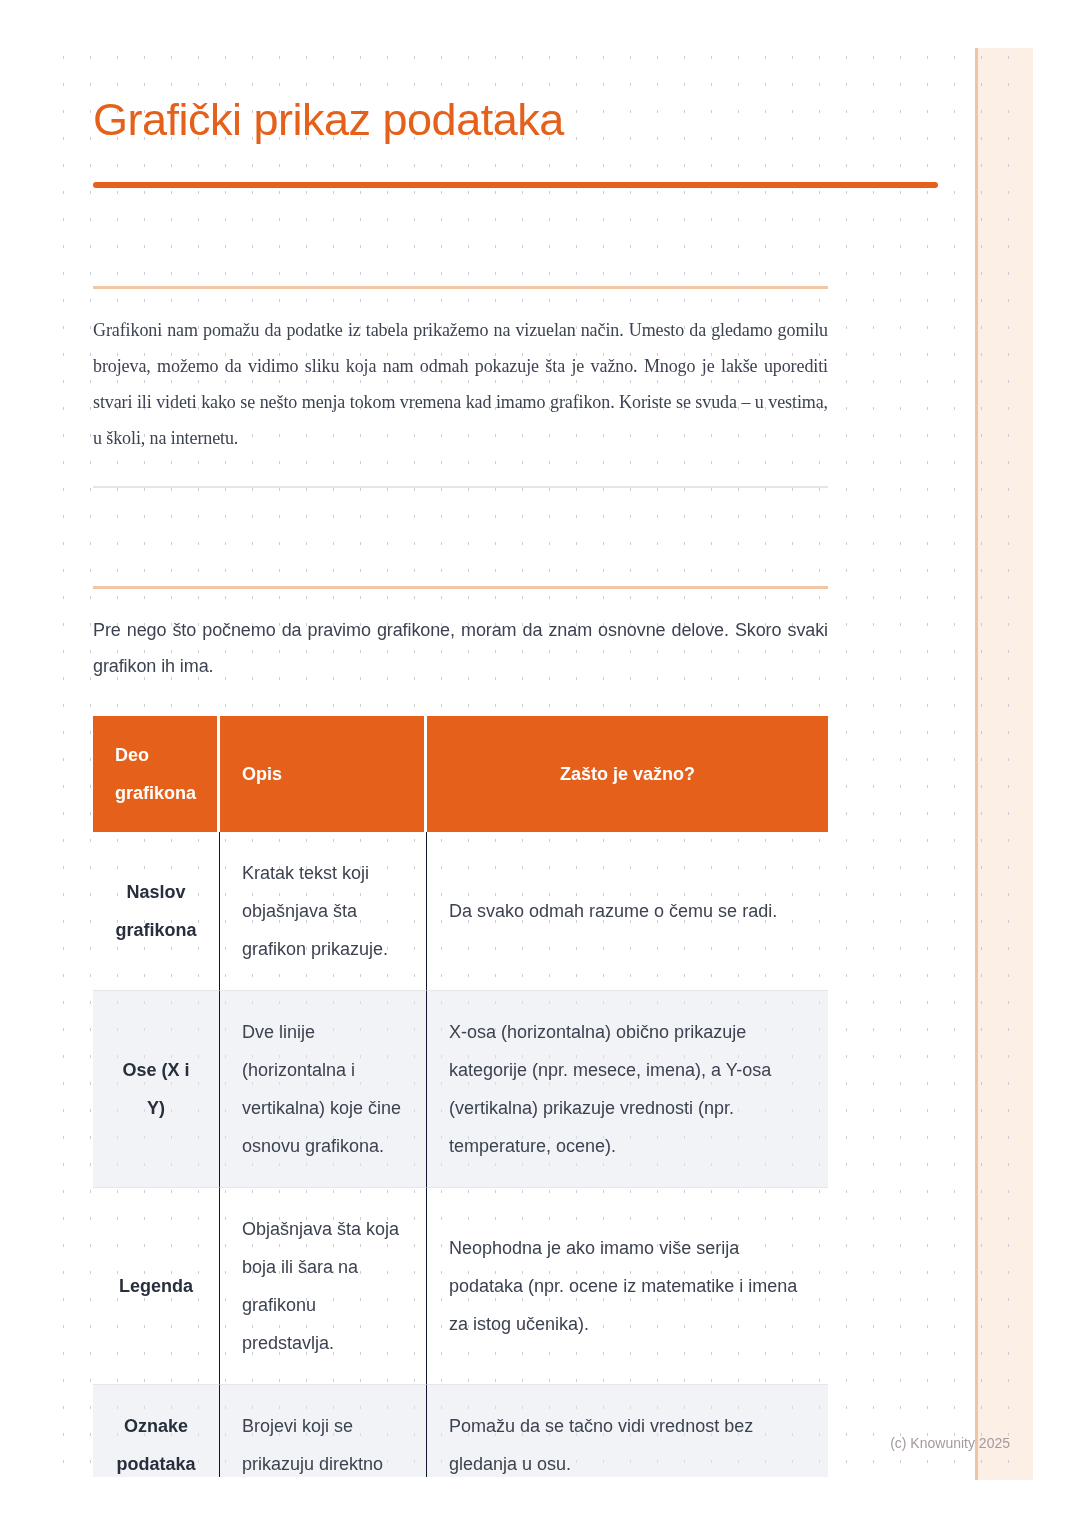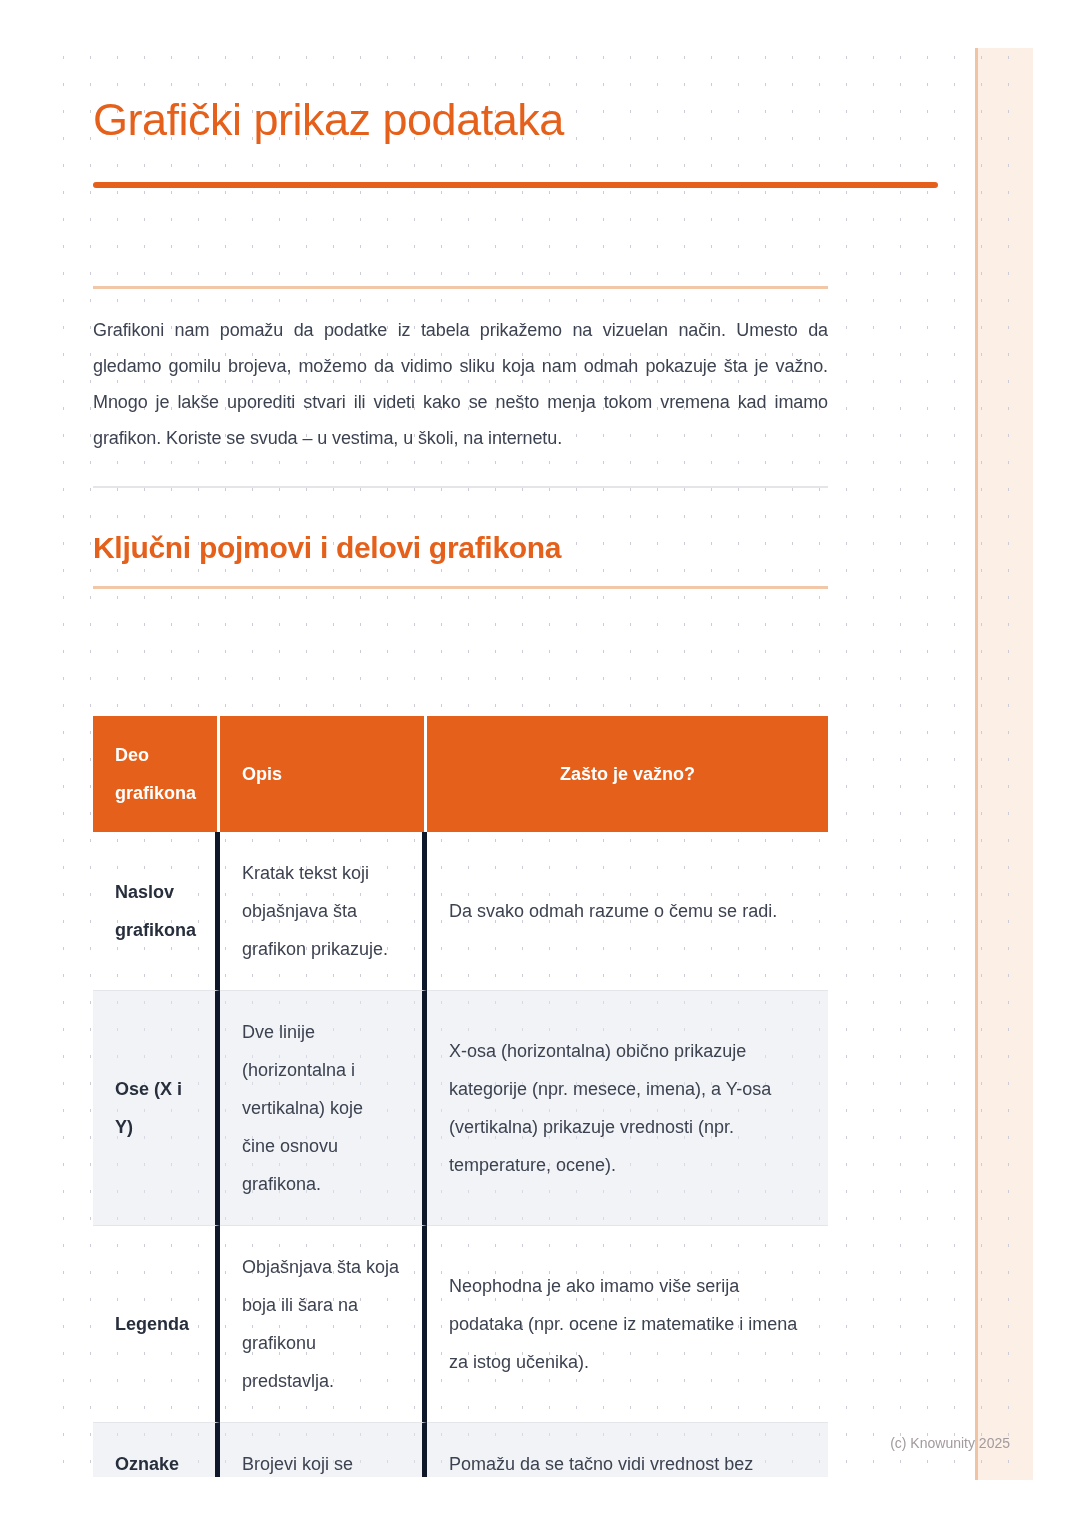--- a/index.html
+++ b/index.html
@@ -58,21 +58,21 @@
 
   
   .body-par {
     position: absolute; left: 93px;
     width: 735px;
     font-size: 18px; line-height: 36px;
     color: #3c4250;
     text-align: justify;
     letter-spacing: -0.1px;
   }
-  .par-1 { top: 312px; }
+  .par-1 { top: 312px; font-family: Liberation Serif, serif; }
   .par-2 { top: 612px; }
 
   .soft-divider {
     position: absolute; left: 93px; top: 486px;
     width: 735px; height: 2px;
     background: #e5e5e9;
   }
 
   
   .table-clip {
@@ -103,28 +103,29 @@
   }
   .parts-table thead th:last-child { border-right: none; text-align: center; }
 
   .parts-table tbody th,
   .parts-table tbody td {
     text-align: left;
     vertical-align: middle;
     padding: 22px 22px;
     line-height: 38px;
     border-bottom: 1px solid #e4e6ea;
-    border-right: 5px solid #0f172a;
+    border-right: 1px solid #0f172a;
     color: #3c4250;
     font-weight: 400;
     background: transparent;
   }
   .parts-table tbody th {
     font-weight: 700;
     color: #272e3c;
+    text-align: center;
   }
   .parts-table tbody th:last-child,
   .parts-table tbody td:last-child { border-right: none; }
   .parts-table tbody tr.row-alt th,
   .parts-table tbody tr.row-alt td {
     background: rgba(228,232,238,0.5);
   }
   .parts-table tbody tr.row-last th,
   .parts-table tbody tr.row-last td {
     height: 200px; vertical-align: top;
@@ -147,22 +148,22 @@
 <div class="content">
 
   <h1 class="doc-title">Grafički prikaz podataka</h1>
   <div class="title-rule"></div>
 
   <div class="section-underline underline-1"></div>
   <p class="body-par par-1">Grafikoni nam pomažu da podatke iz tabela prikažemo na vizuelan način. Umesto da gledamo gomilu brojeva, možemo da vidimo sliku koja nam odmah pokazuje šta je važno. Mnogo je lakše uporediti stvari ili videti kako se nešto menja tokom vremena kad imamo grafikon. Koriste se svuda – u vestima, u školi, na internetu.</p>
 
   <div class="soft-divider"></div>
 
-  <h2 class="section-heading heading-2">Ključni pojmovi i delovi grafikona</h2>
   <div class="section-underline underline-2"></div>
+  <p class="body-par par-2">Pre nego što počnemo da pravimo grafikone, moram da znam osnovne delove. Skoro svaki grafikon ih ima.</p>
 
   <div class="table-clip">
     <table class="parts-table">
       <colgroup>
         <col class="col-part">
           <col class="col-desc">
           <col class="col-why">
       </colgroup>
       <thead>
         <tr>

